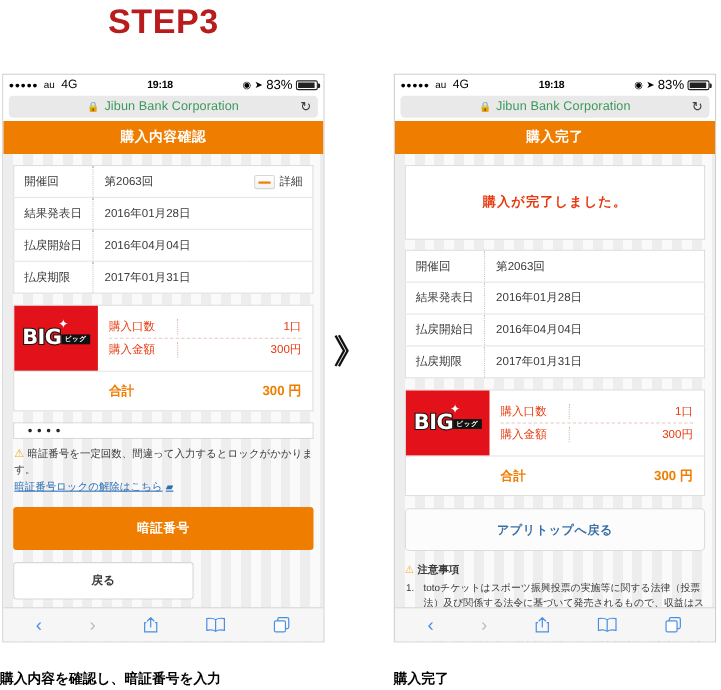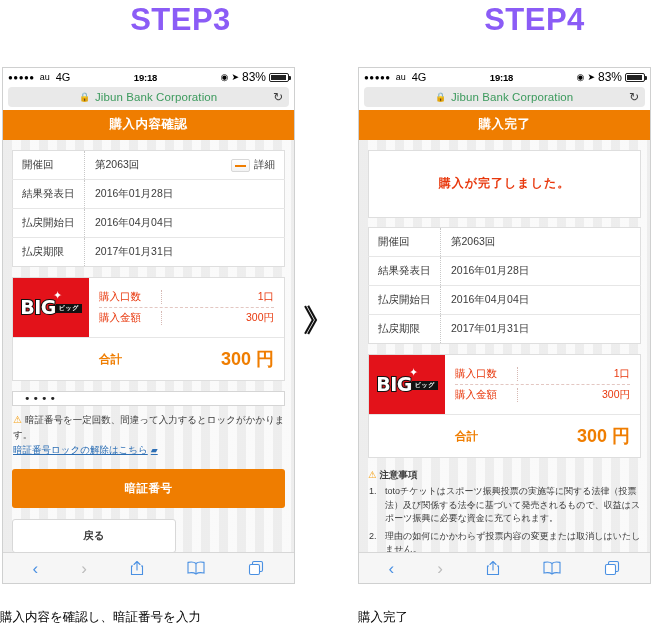--- a/index.html
+++ b/index.html
@@ -8,21 +8,21 @@
     background: #ffffff;
     font-family: "Liberation Sans", "DejaVu Sans", sans-serif;
     overflow: hidden;
   }
   .page { position: relative; width: 655px; height: 627px; }
 
   
   .step-title {
     position: absolute; top: 0px;
     font-size: 31px; font-weight: bold; letter-spacing: 0.5px;
-    color: #8b5cf6; line-height: 40px; margin-left: 32px;
+    color: #b91c1c; line-height: 40px;
   }
   #step3-title { left: 0px; width: 297px; text-align: center; }
   #step4-title { left: 350px; width: 305px; text-align: center; }
 
   
   .phone {
     position: absolute;
     background: #ffffff;
     border: 1px solid #cfd0d0;
     overflow: hidden;
@@ -152,21 +152,21 @@
   }
   .buy-line + .buy-line { border-top: 1px dashed #e3c7c2; }
   .buy-line .bl-lbl { width: 62px; }
   .buy-line .bl-sep { width: 1px; align-self: stretch; border-left: 1px dotted #d6b9b4; margin-right: 10px; }
   .buy-line .bl-val { flex: 1; text-align: right; }
   .total-row {
     border-top: 1px solid #e6e6e6; display: flex; align-items: center;
     padding: 9px 10px 9px 86px; font-size: 11.5px; color: #ef7d00; font-weight: bold; gap: 10px;
   }
   .total-row .t-lbl { flex: 1; }
-  .total-row .t-val { font-size: 18px; text-align: right; }
+  .total-row .t-val { font-size: 12px; text-align: right; }
 
   
   .pin-wrap { margin-top: 10px; display: flex; border: 1px solid #d5d5d5; background: #fff; }
   .pin-label {
     width: 76px; flex: 0 0 76px; background: #ef7d00; color: #fff;
     font-size: 11px; display: flex; align-items: center; justify-content: center;
     padding: 9px 0;
   }
   .pin-input {
     flex: 1; border: none; outline: none; padding: 0 11px;
@@ -226,33 +226,32 @@
 
   
   .arrow {
     position: absolute; left: 303px; top: 305px;
     font-size: 31px; color: #111; font-weight: bold;
     font-family: "DejaVu Sans", sans-serif; line-height: 1;
   }
 
   
   .caption {
-    position: absolute; bottom: 0px; font-size: 12.5px; font-weight: normal;
+    position: absolute; bottom: 0px; font-size: 12.5px; font-weight: bold;
     color: #000; line-height: 20px;
   }
   #caption3 { left: 0px; }
   #caption4 { left: 358px; }
 </style>
 </head>
 <body>
 
 <div class="page">
 
   <div class="step-title" id="step3-title">STEP3</div>
-  <div class="step-title" id="step4-title">STEP4</div>
 
   <div class="phone" id="phone3">
 
     <div class="statusbar">
       <span class="sb-dots">●●●●●</span>
       <span class="sb-carrier">au</span>
       <span class="sb-net">4G</span>
       <span class="sb-time">19:18</span>
       <span class="sb-right">
         <span class="sb-loc">◉</span>
@@ -440,20 +439,21 @@
               <span class="bl-val">300円</span>
             </div>
           </div>
         </div>
         <div class="total-row">
           <span class="t-lbl">合計</span>
           <span class="t-val">300 円</span>
         </div>
       </div>
 
+      <button class="btn-wide-ghost">アプリトップへ戻る</button>
 
       <div class="caution">
         <div class="caution-head">
           <span class="wicon">⚠</span><span>注意事項</span>
         </div>
         <ol>
           <li>totoチケットはスポーツ振興投票の実施等に関する法律（投票法）及び関係する法令に基づいて発売されるもので、収益はスポーツ振興に必要な資金に充てられます。</li>
           <li>理由の如何にかかわらず投票内容の変更または取消しはいたしません。</li>
         </ol>
       </div>

